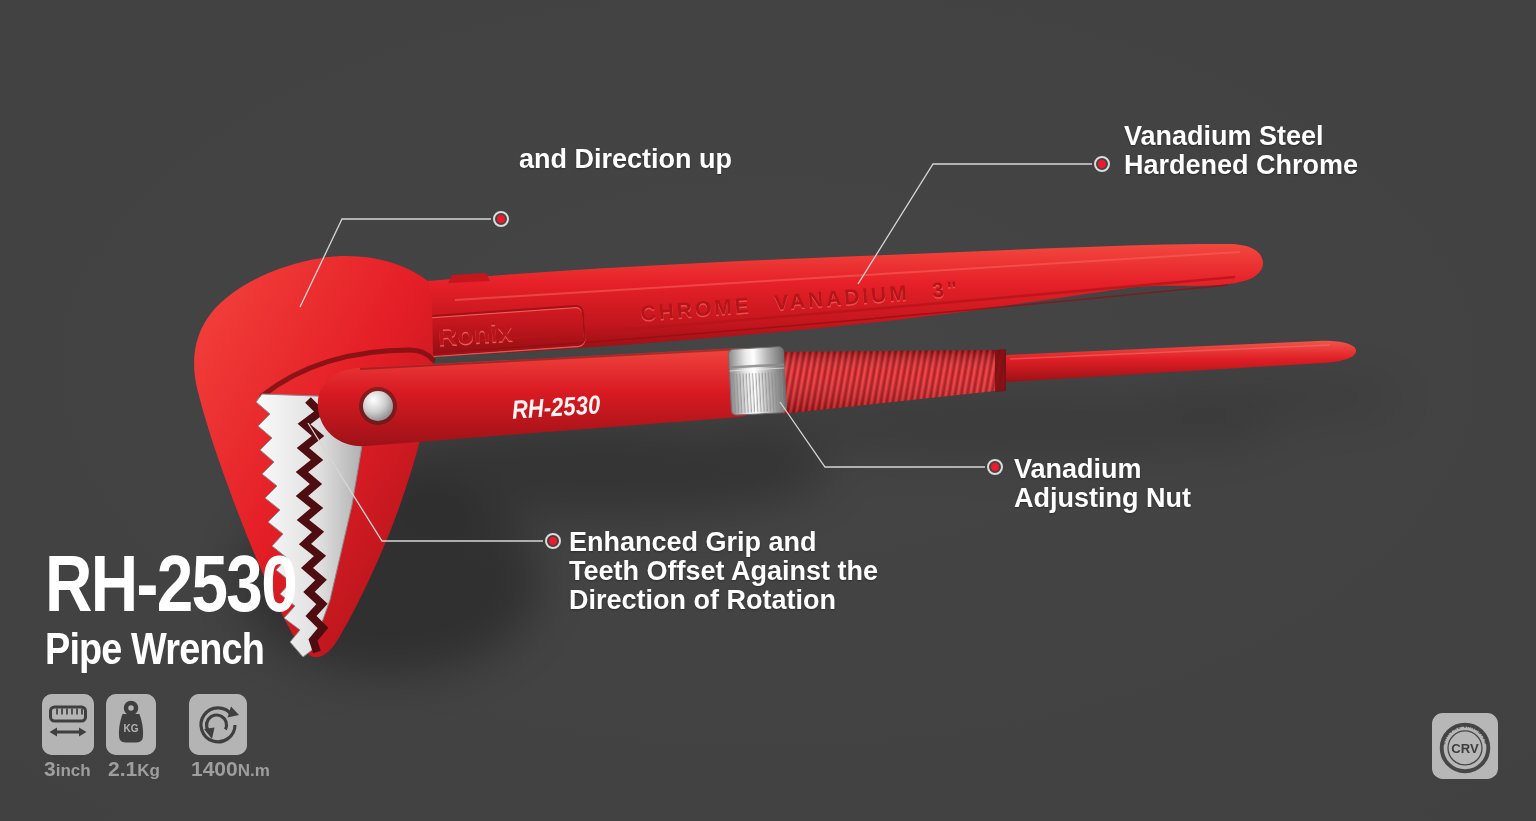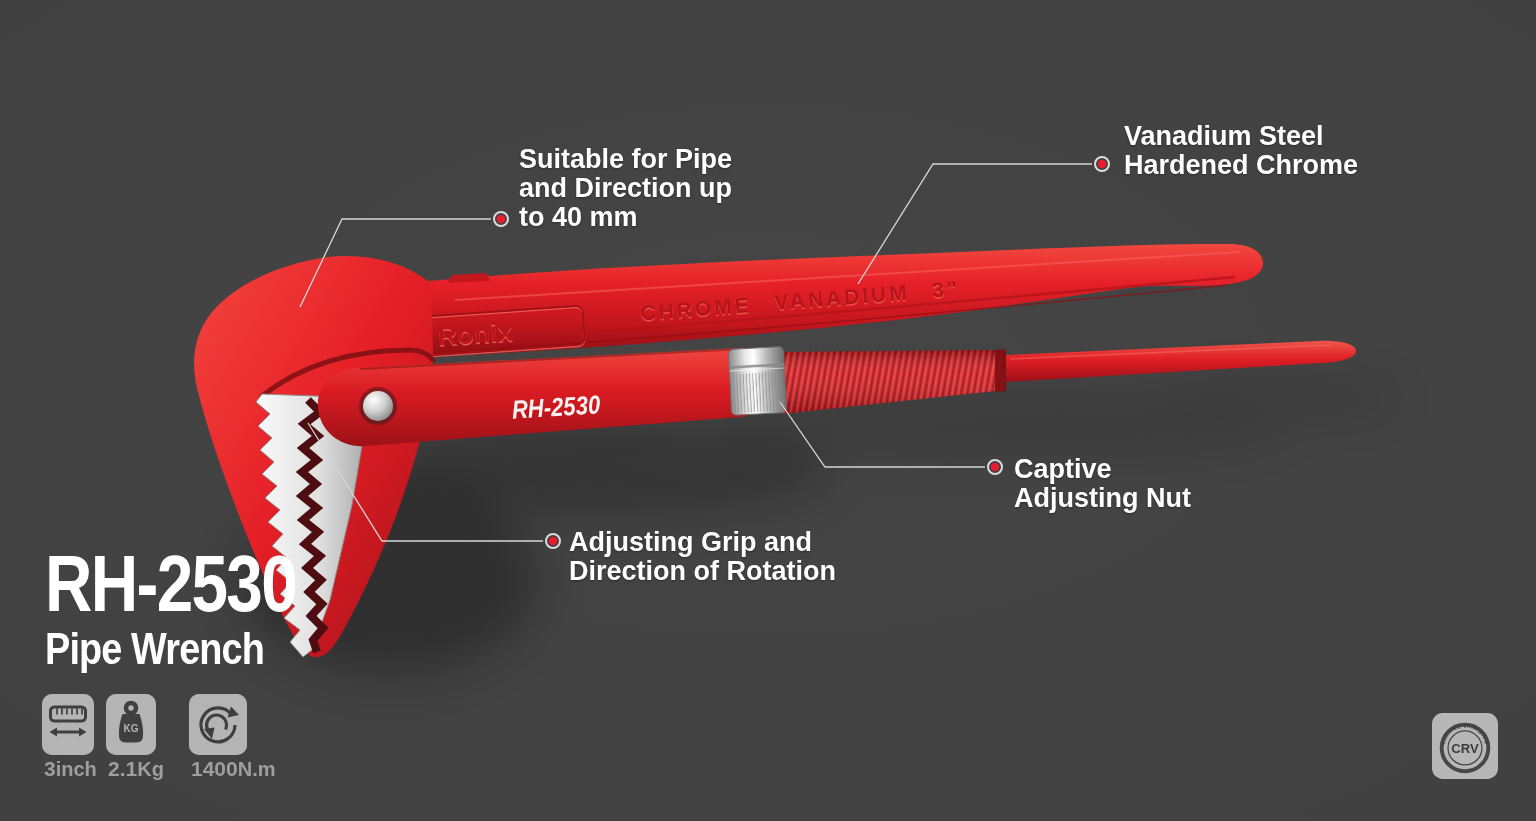--- a/index.html
+++ b/index.html
@@ -16,21 +16,21 @@
   .layer{position:absolute;left:0;top:0;width:1536px;height:821px}
   .callout{position:absolute;color:var(--text);font-weight:bold;font-size:27px;line-height:29px;
            text-shadow:0 1px 2px rgba(0,0,0,.35);white-space:nowrap}
   .title-block{position:absolute;left:45px;top:548px;color:var(--text)}
   .title-model{font-size:80px;font-weight:bold;letter-spacing:-2px;transform:scaleX(.82);transform-origin:left top;line-height:72px}
   .title-product{font-size:44px;font-weight:bold;letter-spacing:-1px;transform:scaleX(.86);transform-origin:left top;margin-top:6px;line-height:46px}
   .spec{position:absolute;top:694px}
   .spec-chip{border-radius:10px;background:var(--chip);display:block}
   .spec-label{position:absolute;top:63px;left:2px;color:var(--muted);font-weight:bold;white-space:nowrap}
   .spec-label .val{font-size:21px}
-  .spec-label .unit{font-size:20px}
+  .spec-label .unit{font-size:17px}
   .crv-badge{position:absolute;left:1432px;top:713px;width:66px;height:66px}
   svg text{font-family:"Liberation Sans", sans-serif}
 </style>
 </head>
 <body>
 
 <div class="stage">
 
   <svg class="layer" viewBox="0 0 1536 821">
     <defs>
@@ -193,34 +193,33 @@
           <circle cx="995" cy="467" r="4.2" fill="#e81c2e"></circle>
       </g>
       <g>
         <circle cx="553" cy="541" r="7" fill="none" stroke="#dcdcdc" stroke-width="2"></circle>
           <circle cx="553" cy="541" r="4.2" fill="#e81c2e"></circle>
       </g>
     </g>
   </svg>
 
   <div class="callout" style="left:519px;top:145px">
-    <div>Suitable for Pipe</div>
     <div>and Direction up</div>
-    <div>to 40 mm</div>
   </div>
   <div class="callout" style="left:1124px;top:122px">
     <div>Vanadium Steel</div>
     <div>Hardened Chrome</div>
   </div>
   <div class="callout" style="left:1014px;top:455px">
-    <div>Captive</div>
+    <div>Vanadium</div>
     <div>Adjusting Nut</div>
   </div>
   <div class="callout" style="left:569px;top:528px">
-    <div>Adjusting Grip and</div>
+    <div>Enhanced Grip and</div>
+    <div>Teeth Offset Against the</div>
     <div>Direction of Rotation</div>
   </div>
 
   <div class="title-block">
     <div class="title-model">RH-2530</div>
     <div class="title-product">Pipe Wrench</div>
   </div>
 
   <div class="spec" style="left:42px">
     <svg class="spec-chip" width="52" height="61" viewBox="0 0 52 61">

